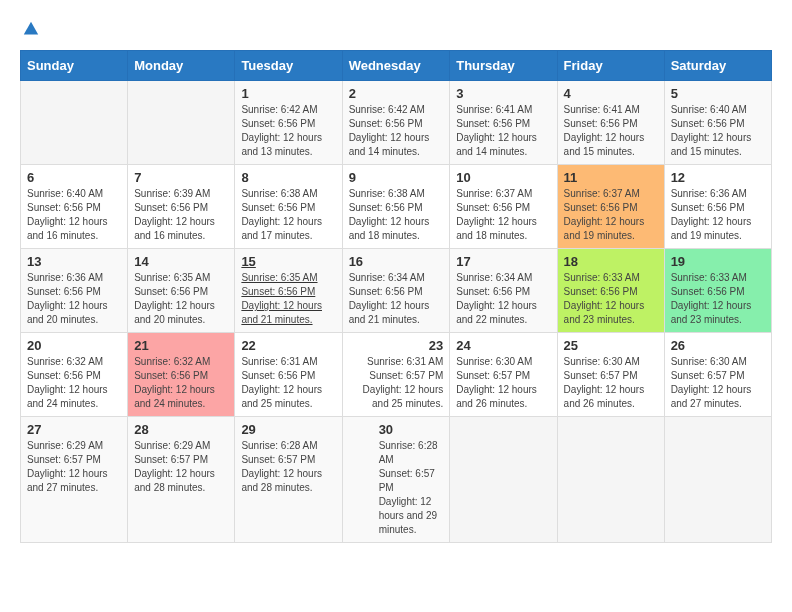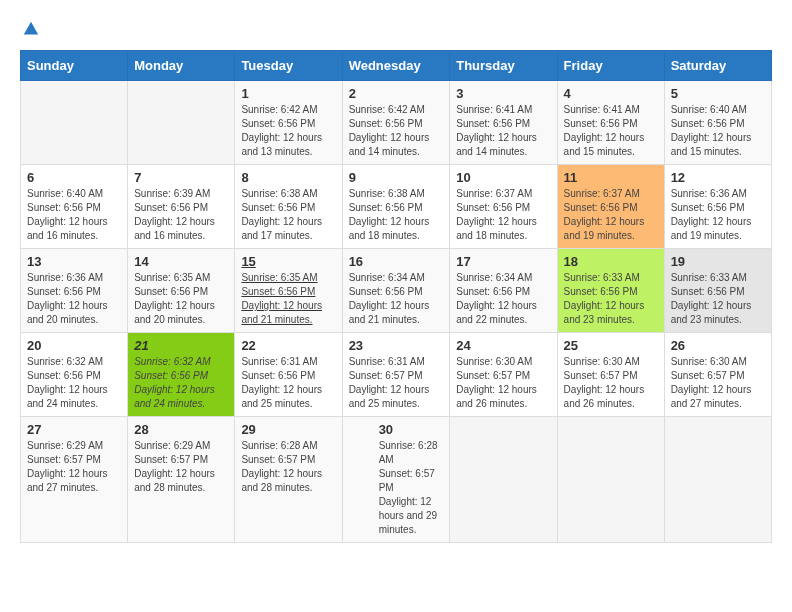--- a/index.html
+++ b/index.html
@@ -233,47 +233,47 @@
           <div class="day-info" style="white-space: pre-line;">Sunrise: 6:34 AM
 Sunset: 6:56 PM
 Daylight: 12 hours and 22 minutes.</div>
         </td>
         <td style="background: #bef264;">
           <span class="day-number">18</span>
           <div class="day-info" style="white-space: pre-line;">Sunrise: 6:33 AM
 Sunset: 6:56 PM
 Daylight: 12 hours and 23 minutes.</div>
         </td>
-        <td style="background: #e5e5e5;">
+        <td style="background: #86efac;">
           <span class="day-number">19</span>
           <div class="day-info" style="white-space: pre-line;">Sunrise: 6:33 AM
 Sunset: 6:56 PM
 Daylight: 12 hours and 23 minutes.</div>
         </td>
       </tr>
       <tr>
         <td style="background: rgb(255, 255, 255);">
           <span class="day-number">20</span>
           <div class="day-info" style="white-space: pre-line;">Sunrise: 6:32 AM
 Sunset: 6:56 PM
 Daylight: 12 hours and 24 minutes.</div>
         </td>
-        <td style="background: #84cc16; font-style: italic;">
+        <td style="background: #fca5a5;">
           <span class="day-number">21</span>
           <div class="day-info" style="white-space: pre-line;">Sunrise: 6:32 AM
 Sunset: 6:56 PM
 Daylight: 12 hours and 24 minutes.</div>
         </td>
         <td style="background: rgb(255, 255, 255);">
           <span class="day-number">22</span>
           <div class="day-info" style="white-space: pre-line;">Sunrise: 6:31 AM
 Sunset: 6:56 PM
 Daylight: 12 hours and 25 minutes.</div>
         </td>
-        <td style="background: rgb(255, 255, 255);">
+        <td style="background: rgb(255, 255, 255); text-align: right;">
           <span class="day-number">23</span>
           <div class="day-info" style="white-space: pre-line;">Sunrise: 6:31 AM
 Sunset: 6:57 PM
 Daylight: 12 hours and 25 minutes.</div>
         </td>
         <td style="background: rgb(255, 255, 255);">
           <span class="day-number">24</span>
           <div class="day-info" style="white-space: pre-line;">Sunrise: 6:30 AM
 Sunset: 6:57 PM
 Daylight: 12 hours and 26 minutes.</div>

